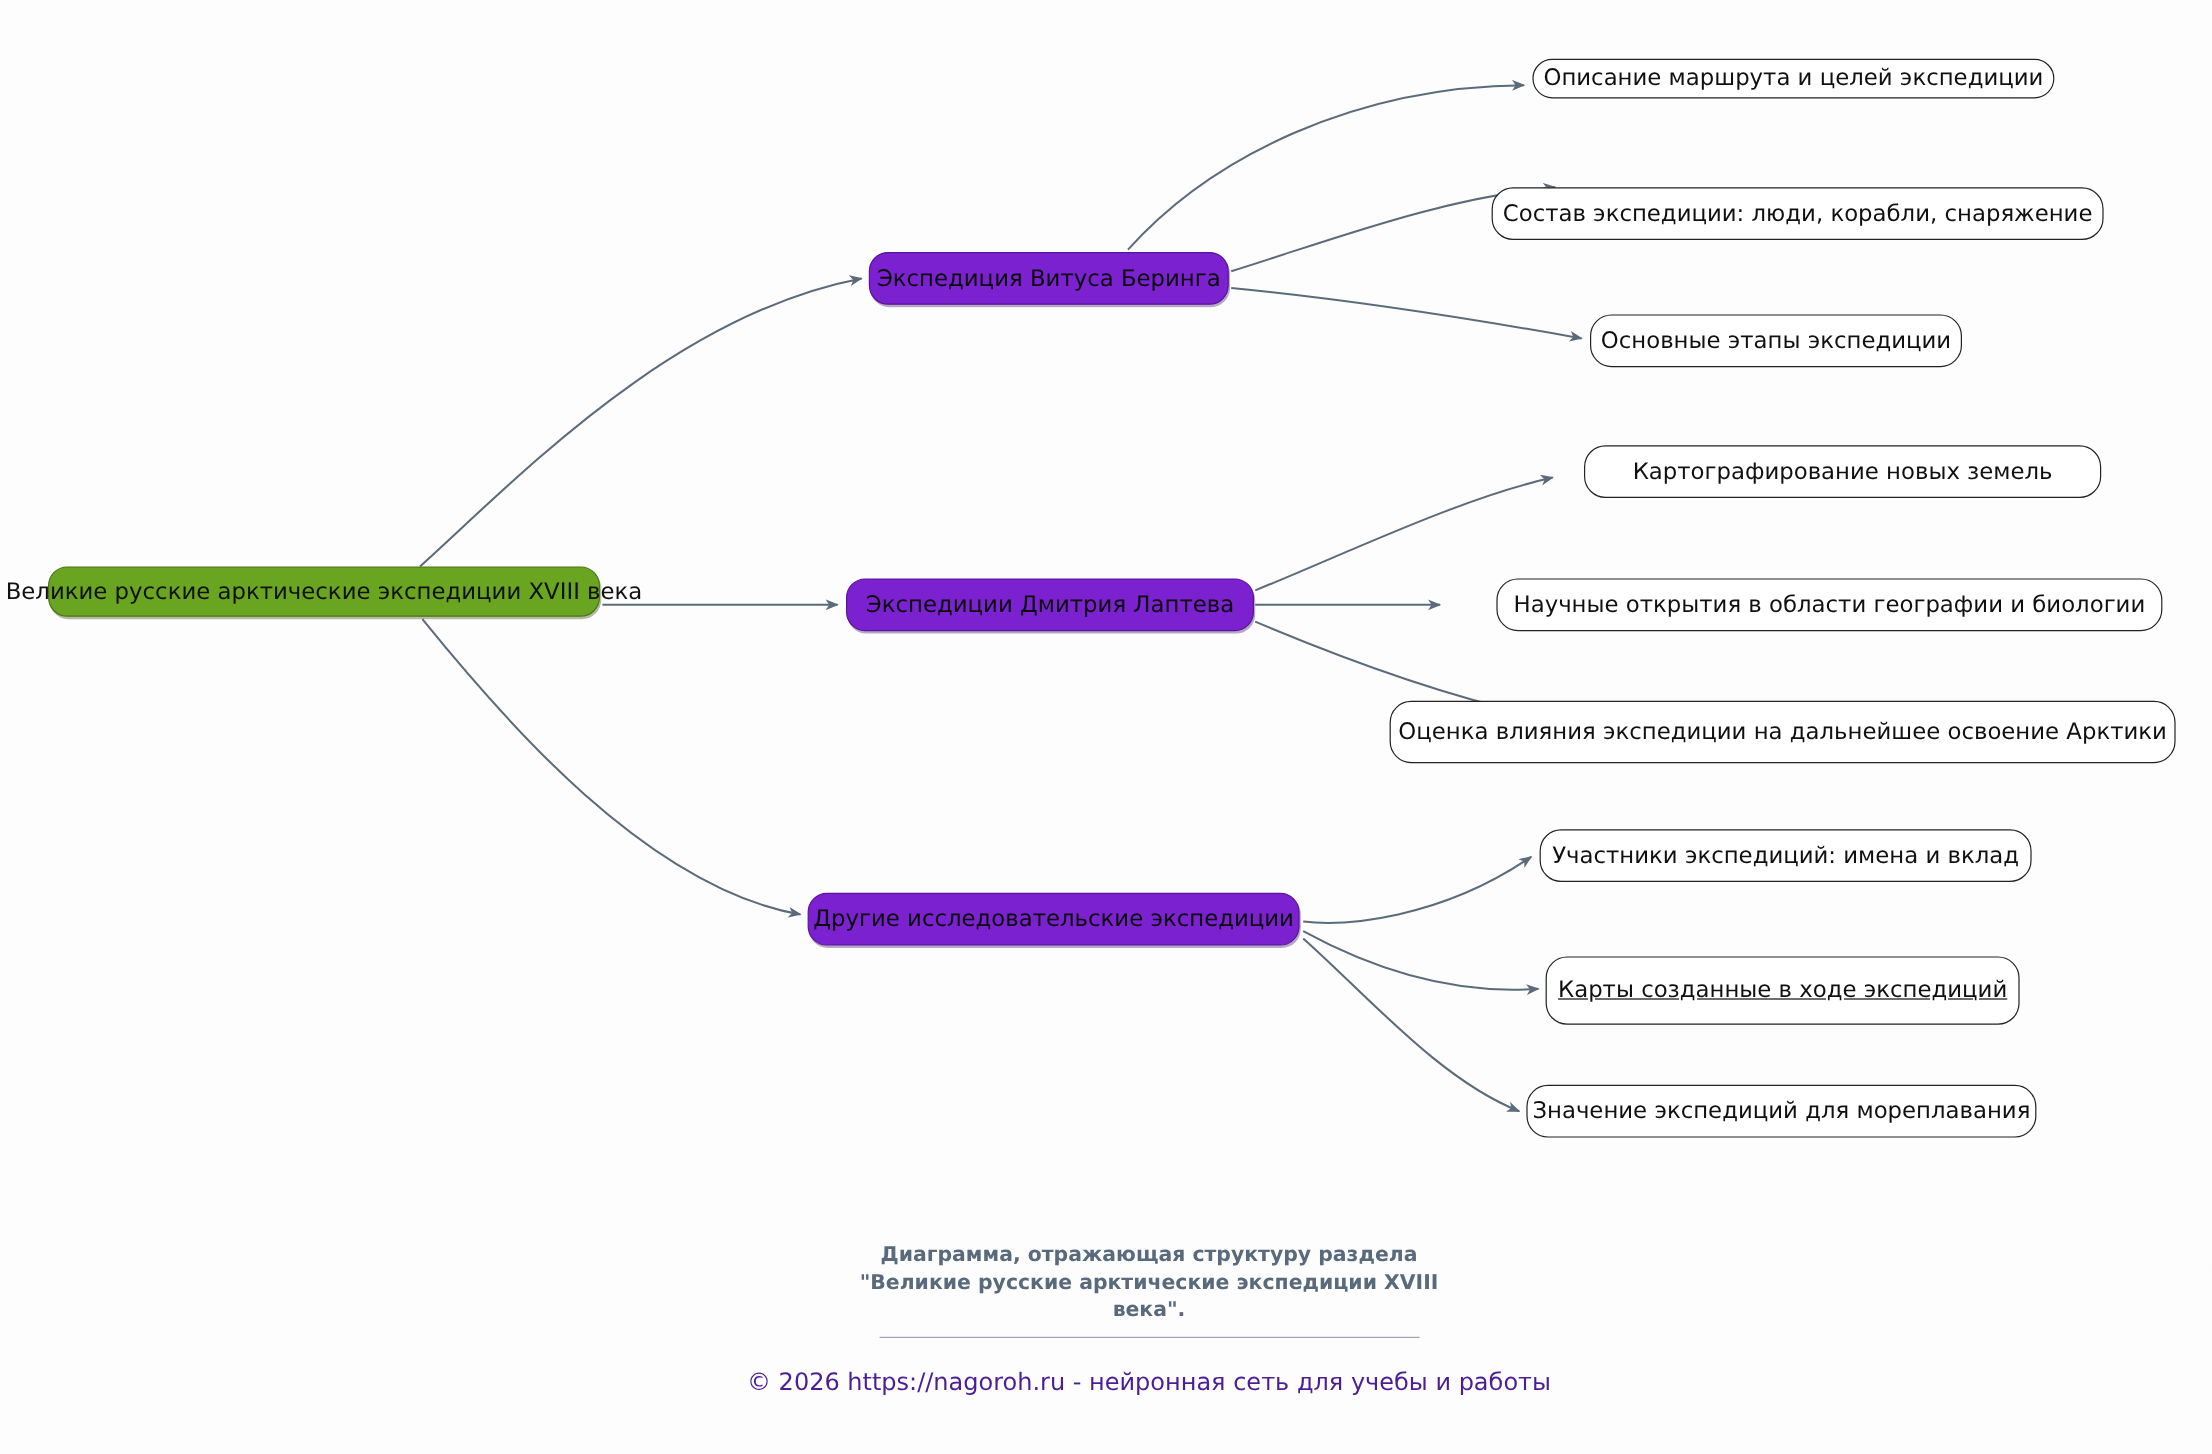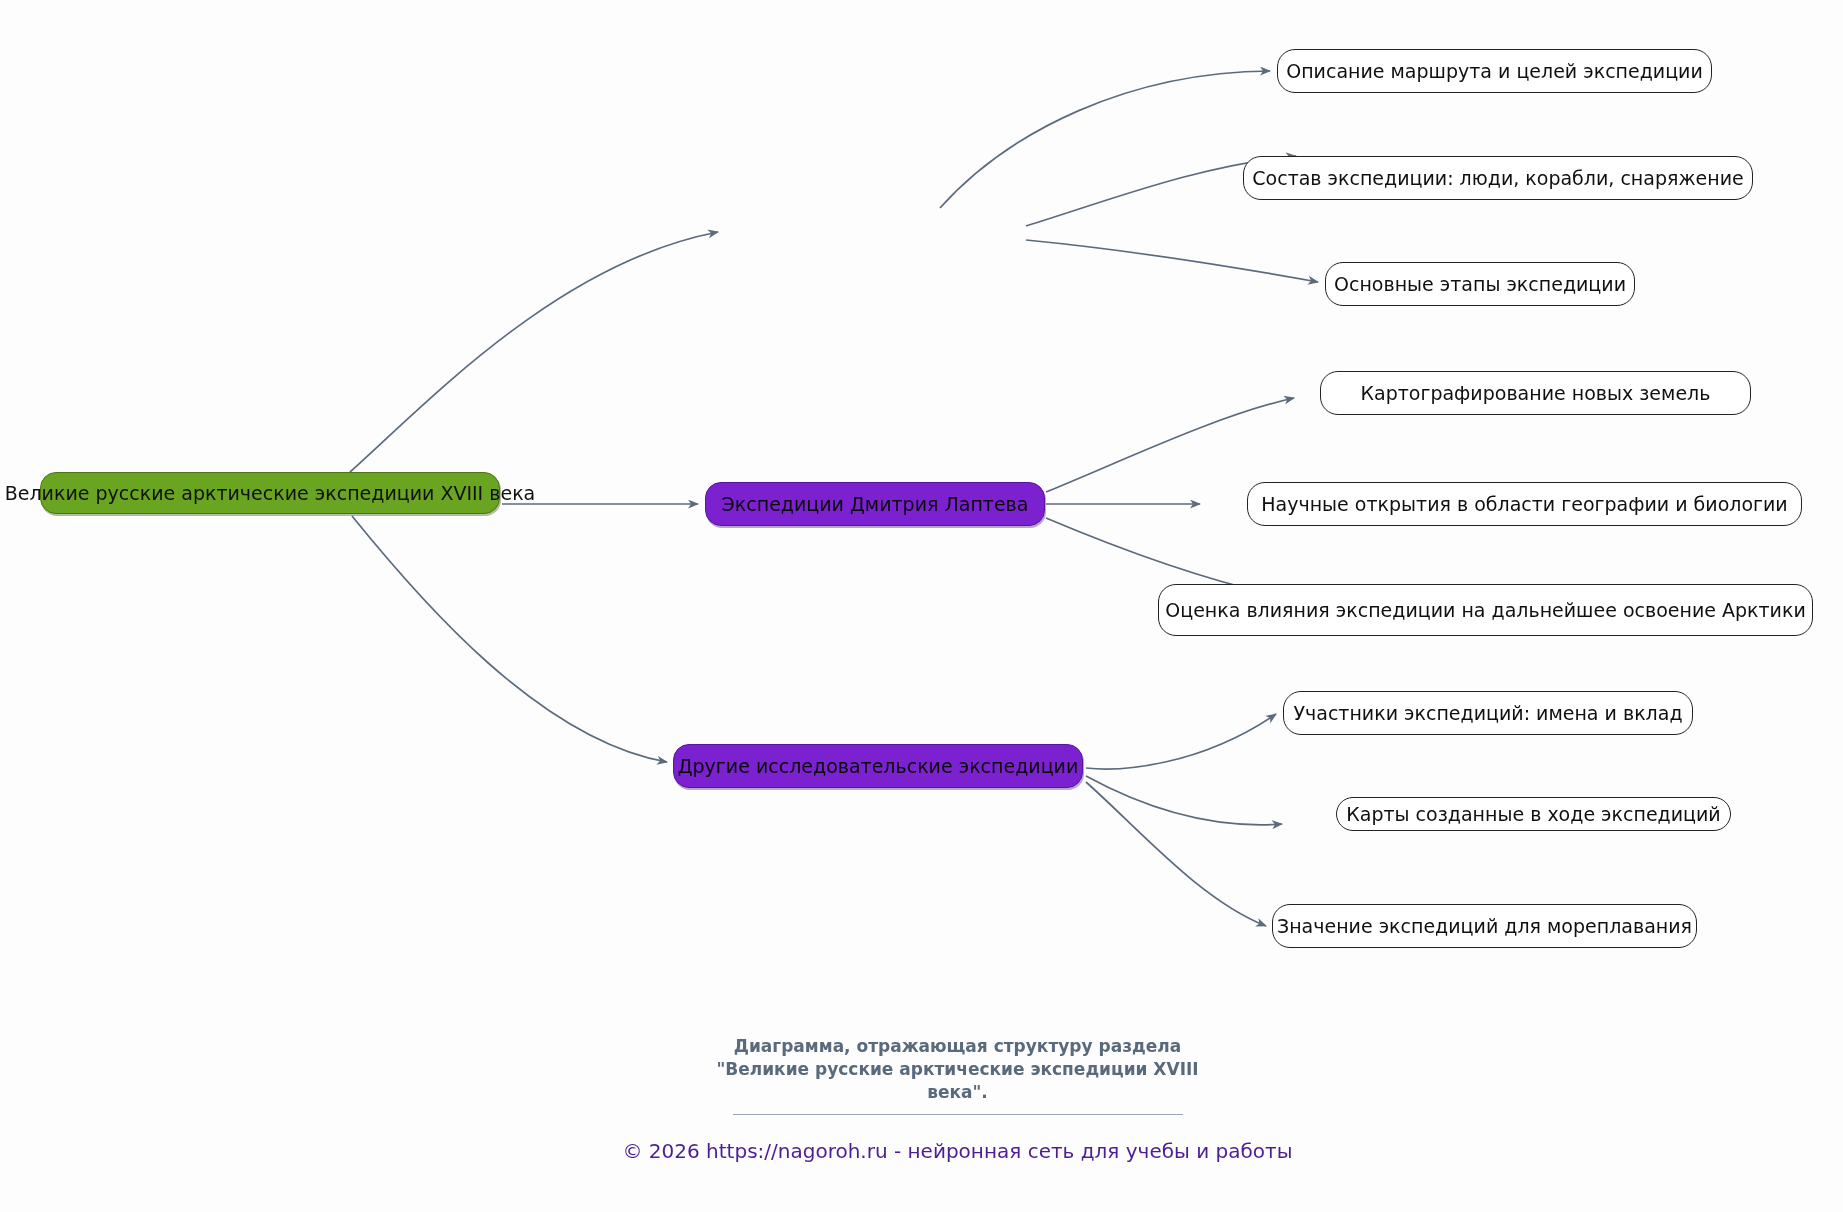--- a/index.html
+++ b/index.html
@@ -112,22 +112,25 @@
       <path d="M 1086,768 C 1120,772 1200,766 1276,714"></path>
       <path d="M 1086,776 C 1130,800 1200,830 1282,824"></path>
       <path d="M 1086,782 C 1140,830 1200,900 1266,926"></path>
     </g>
   </svg>
 
   <div class="node node-root" style="left:40px; top:472px; width:460px; height:42px;">
     <span>Великие русские арктические экспедиции XVIII века</span>
   </div>
 
+  <div class="node node-branch" style="left:724px; top:210px; width:300px; height:44px;">
+    <span>Экспедиция Витуса Беринга</span>
+  </div>
 
-  <div class="node node-leaf" style="left:1277px; top:49px; width:435px; height:44px;justify-content:center;">
+  <div class="node node-leaf" style="left:1277px; top:49px; width:435px; height:33px;justify-content:center;">
     <span>Описание маршрута и целей экспедиции</span>
   </div>
 
   <div class="node node-leaf" style="left:1243px; top:156px; width:510px; height:44px;">
     <span>Состав экспедиции: люди, корабли, снаряжение</span>
   </div>
 
   <div class="node node-leaf" style="left:1325px; top:262px; width:310px; height:44px;text-align:right;">
     <span>Основные этапы экспедиции</span>
   </div>
@@ -149,21 +152,21 @@
   </div>
 
   <div class="node node-branch" style="left:673px; top:744px; width:410px; height:44px;">
     <span>Другие исследовательские экспедиции</span>
   </div>
 
   <div class="node node-leaf" style="left:1283px; top:691px; width:410px; height:44px;">
     <span>Участники экспедиций: имена и вклад</span>
   </div>
 
-  <div class="node node-leaf" style="left:1336px; top:797px; width:395px; height:34px;">
+  <div class="node node-leaf" style="left:1288px; top:797px; width:395px; height:57px;text-decoration:underline;">
     <span>Карты созданные в ходе экспедиций</span>
   </div>
 
   <div class="node node-leaf" style="left:1272px; top:904px; width:425px; height:44px;">
     <span>Значение экспедиций для мореплавания</span>
   </div>
 
   <div id="footer" style="top:1035px;padding-left:36px;">
     <div class="footer-caption">
       <div>Диаграмма, отражающая структуру раздела</div>

